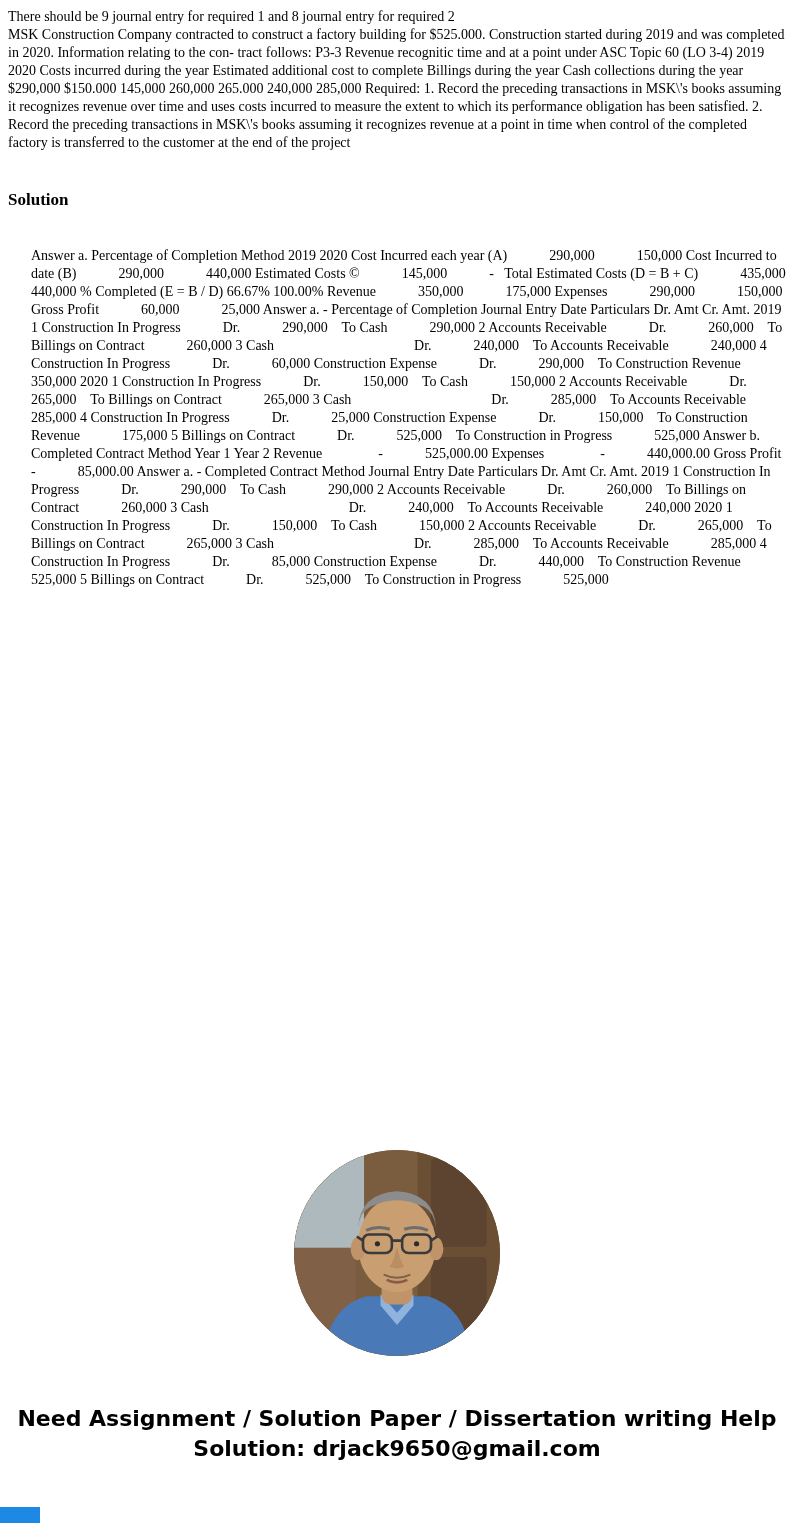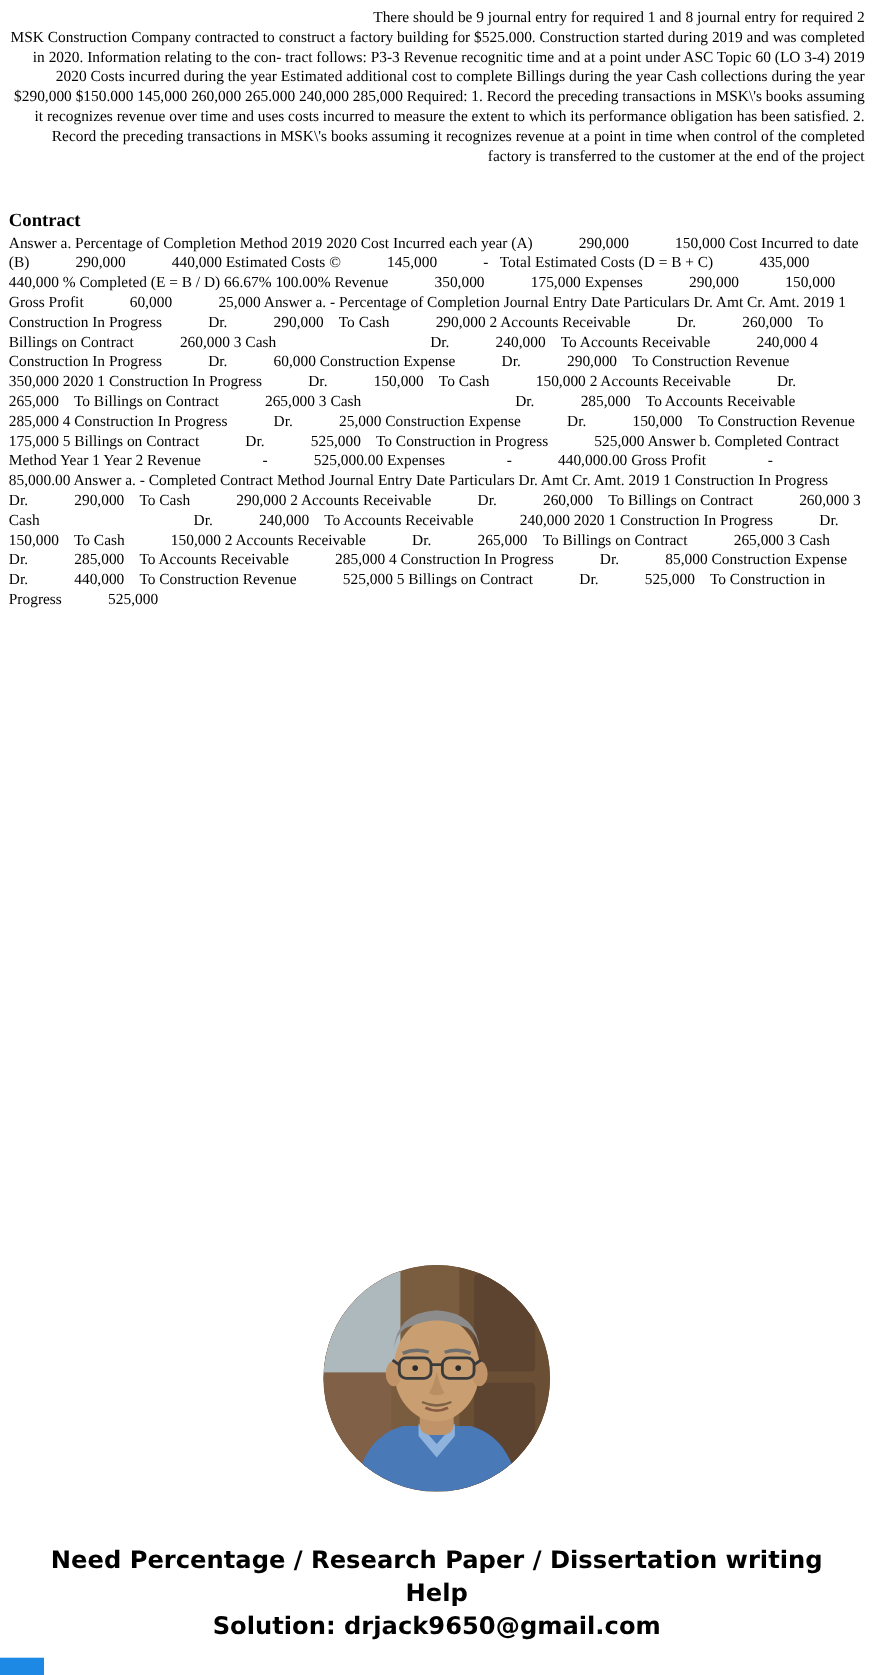--- a/index.html
+++ b/index.html
@@ -17,31 +17,31 @@
     left: 8px;
     right: 8px;
   }
   .body-text {
     margin: 0;
     font-size: 14px;
     line-height: 18px;
     color: #000;
   }
   .prewrap { white-space: pre-wrap; word-break: normal; }
-  .intro-wrap { top: 8px; text-align: right; }
+  .intro-wrap { top: 8px; }
   .solution-heading {
     position: absolute;
     left: 8px;
     top: 190px;
     margin: 0;
     font-size: 17px;
     font-weight: 700;
     font-family: "Liberation Serif", serif;
   }
-  .solution-wrap { top: 213px; }
+  .solution-wrap { top: 247px; margin-left: 23px; }
   .avatar-wrap {
     position: absolute;
     top: 1150px;
     left: 50%;
     transform: translateX(-50%);
     width: 206px;
     height: 206px;
     border-radius: 50%;
     overflow: hidden;
     background: #6b4f35;
@@ -75,21 +75,21 @@
 </head>
 <body>
 
 <div class="page">
 
   <div class="text-block intro-wrap">
     <p class="body-text">There should be 9 journal entry for required 1 and 8 journal entry for required 2</p>
     <p class="body-text">MSK Construction Company contracted to construct a factory building for $525.000. Construction started during 2019 and was completed in 2020. Information relating to the con- tract follows: P3-3 Revenue recognitic time and at a point under ASC Topic 60 (LO 3-4) 2019 2020 Costs incurred during the year Estimated additional cost to complete Billings during the year Cash collections during the year $290,000 $150.000 145,000 260,000 265.000 240,000 285,000 Required: 1. Record the preceding transactions in MSK\'s books assuming it recognizes revenue over time and uses costs incurred to measure the extent to which its performance obligation has been satisfied. 2. Record the preceding transactions in MSK\'s books assuming it recognizes revenue at a point in time when control of the completed factory is transferred to the customer at the end of the project</p>
   </div>
 
-  <h2 class="solution-heading">Contract</h2>
+  <h2 class="solution-heading">Solution</h2>
 
   <div class="text-block solution-wrap">
     <p class="body-text prewrap">Answer a. Percentage of Completion Method 2019 2020 Cost Incurred each year (A)            290,000            150,000 Cost Incurred to date (B)            290,000            440,000 Estimated Costs ©            145,000            -   Total Estimated Costs (D = B + C)            435,000            440,000 % Completed (E = B / D) 66.67% 100.00% Revenue            350,000            175,000 Expenses            290,000            150,000 Gross Profit            60,000            25,000 Answer a. - Percentage of Completion Journal Entry Date Particulars Dr. Amt Cr. Amt. 2019 1 Construction In Progress            Dr.            290,000    To Cash            290,000 2 Accounts Receivable            Dr.            260,000    To Billings on Contract            260,000 3 Cash                                        Dr.            240,000    To Accounts Receivable            240,000 4 Construction In Progress            Dr.            60,000 Construction Expense            Dr.            290,000    To Construction Revenue            350,000 2020 1 Construction In Progress            Dr.            150,000    To Cash            150,000 2 Accounts Receivable            Dr.            265,000    To Billings on Contract            265,000 3 Cash                                        Dr.            285,000    To Accounts Receivable            285,000 4 Construction In Progress            Dr.            25,000 Construction Expense            Dr.            150,000    To Construction Revenue            175,000 5 Billings on Contract            Dr.            525,000    To Construction in Progress            525,000 Answer b. Completed Contract Method Year 1 Year 2 Revenue                -            525,000.00 Expenses                -            440,000.00 Gross Profit                -            85,000.00 Answer a. - Completed Contract Method Journal Entry Date Particulars Dr. Amt Cr. Amt. 2019 1 Construction In Progress            Dr.            290,000    To Cash            290,000 2 Accounts Receivable            Dr.            260,000    To Billings on Contract            260,000 3 Cash                                        Dr.            240,000    To Accounts Receivable            240,000 2020 1 Construction In Progress            Dr.            150,000    To Cash            150,000 2 Accounts Receivable            Dr.            265,000    To Billings on Contract            265,000 3 Cash                                        Dr.            285,000    To Accounts Receivable            285,000 4 Construction In Progress            Dr.            85,000 Construction Expense            Dr.            440,000    To Construction Revenue            525,000 5 Billings on Contract            Dr.            525,000    To Construction in Progress            525,000</p>
   </div>
 
   <div class="avatar-wrap">
     <svg viewBox="0 0 200 200" aria-hidden="true">
       <defs>
         <clipPath id="circleClip">
             <circle cx="100" cy="100" r="100"></circle>
@@ -121,19 +121,19 @@
         <path d="M70 78 Q81 73 93 77" stroke="#6e6e6e" stroke-width="3" fill="none"></path>
         <path d="M107 77 Q119 73 130 78" stroke="#6e6e6e" stroke-width="3" fill="none"></path>
         <path d="M100 94 Q97 108 93 113 Q100 117 107 113 Q103 108 100 94" fill="#b88e62"></path>
         <path d="M87 121 Q100 127 113 121" stroke="#7d6246" stroke-width="2" fill="none"></path>
         <path d="M90 126 Q100 131 110 126" stroke="#8a5a44" stroke-width="2.5" fill="none"></path>
       </g>
     </svg>
   </div>
 
   <div class="footer">
-    <div class="help-line">Need Percentage / Research Paper / Dissertation writing Help</div>
+    <div class="help-line">Need Assignment / Solution Paper / Dissertation writing Help</div>
     <div>Solution: drjack9650@gmail.com</div>
   </div>
 
   <div class="bottom-bar"></div>
 
 </div>
 
 </body></html>

